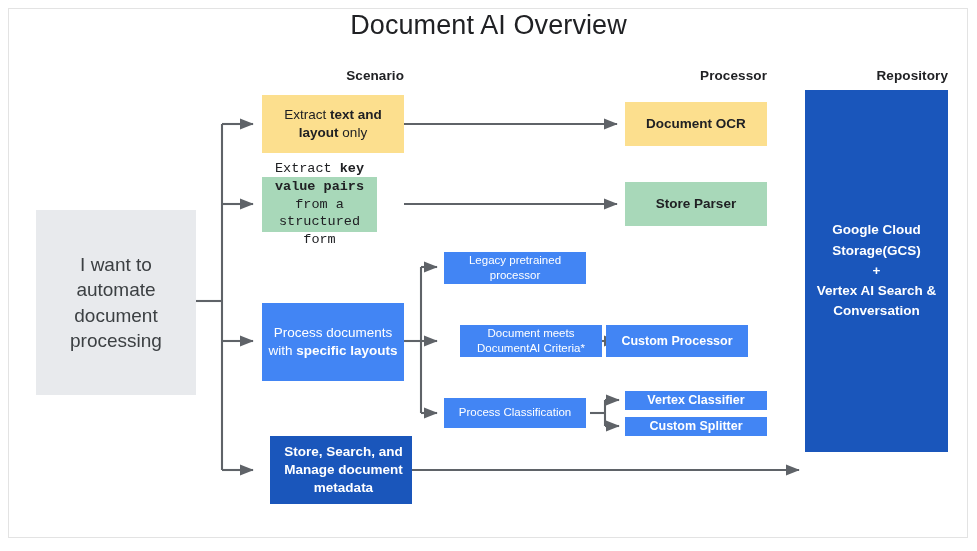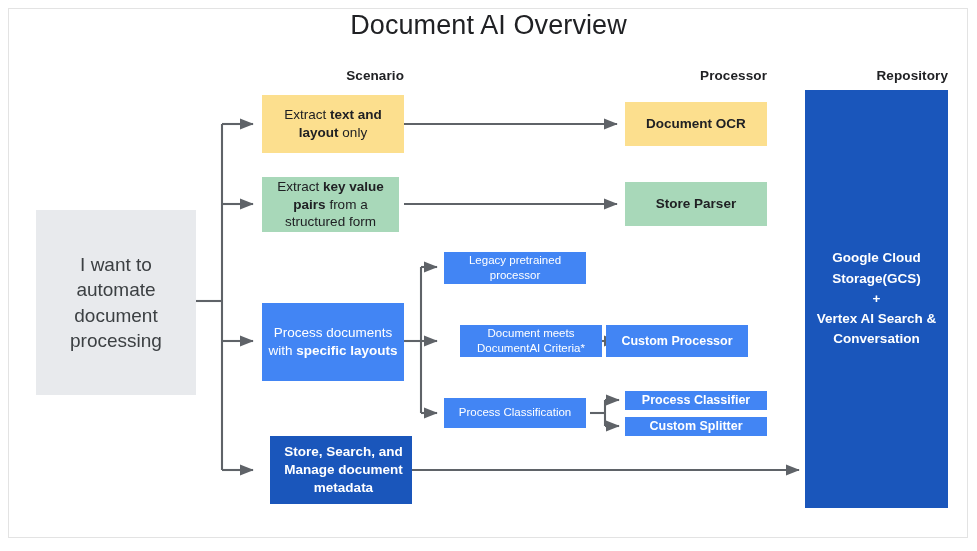--- a/index.html
+++ b/index.html
@@ -127,21 +127,21 @@
   </svg>
 
   <div class="box b-gray" style="left:36px; top:210px; width:160px; height:185px;">
     <span class="txt">I want to automate document processing</span>
   </div>
 
   <div class="box b-yellow" style="left:262px; top:95px; width:142px; height:58px;">
     <span class="txt">Extract <b>text and layout</b> only</span>
   </div>
 
-  <div class="box b-green" style="left:262px; top:177px; width:137px; height:55px;">
+  <div class="box b-green" style="left:262px; top:177px; width:115px; height:55px;font-family:Liberation Mono, monospace;">
     <span class="txt">Extract <b>key value pairs</b> from a structured form</span>
   </div>
 
   <div class="box b-blue" style="left:262px; top:303px; width:142px; height:78px;">
     <span class="txt">Process documents with <b>specific layouts</b></span>
   </div>
 
   <div class="box b-darkblue" style="left:270px; top:436px; width:142px; height:68px;padding-left:11px;">
     <span class="txt"><b>Store, Search, and Manage</b> document <b>metadata</b></span>
   </div>
@@ -164,24 +164,24 @@
 
   <div class="box b-green" style="left:625px; top:182px; width:142px; height:44px; font-weight:bold;">
     <span class="txt">Store Parser</span>
   </div>
 
   <div class="box b-blue-bold" style="left:606px; top:325px; width:142px; height:32px;">
     <span class="txt">Custom Processor</span>
   </div>
 
   <div class="box b-blue-bold" style="left:625px; top:391px; width:142px; height:19px;">
-    <span class="txt">Process Classifier</span>
+    <span class="txt">Vertex Classifier</span>
   </div>
 
   <div class="box b-blue-bold" style="left:625px; top:417px; width:142px; height:19px;">
     <span class="txt">Custom Splitter</span>
   </div>
 
-  <div class="box b-repo" style="left:805px; top:90px; width:143px; height:418px;">
+  <div class="box b-repo" style="left:805px; top:90px; width:143px; height:362px;">
     <span class="txt">Google Cloud Storage(GCS)<br>+<br>Vertex AI Search &amp; Conversation</span>
   </div>
 
 </div>
 
 </body></html>

